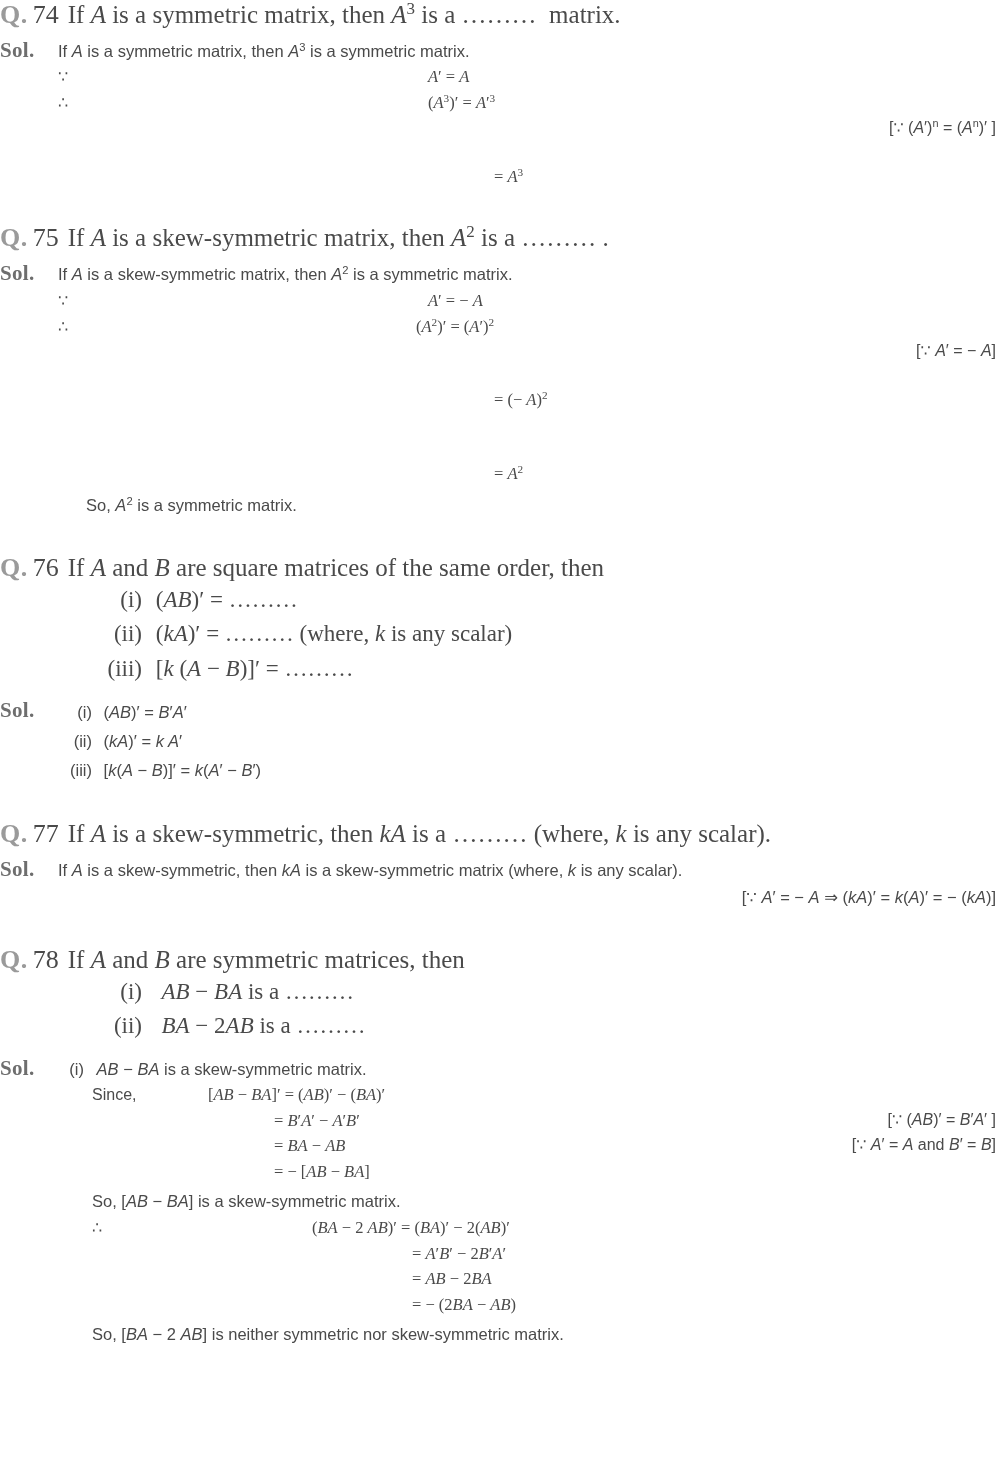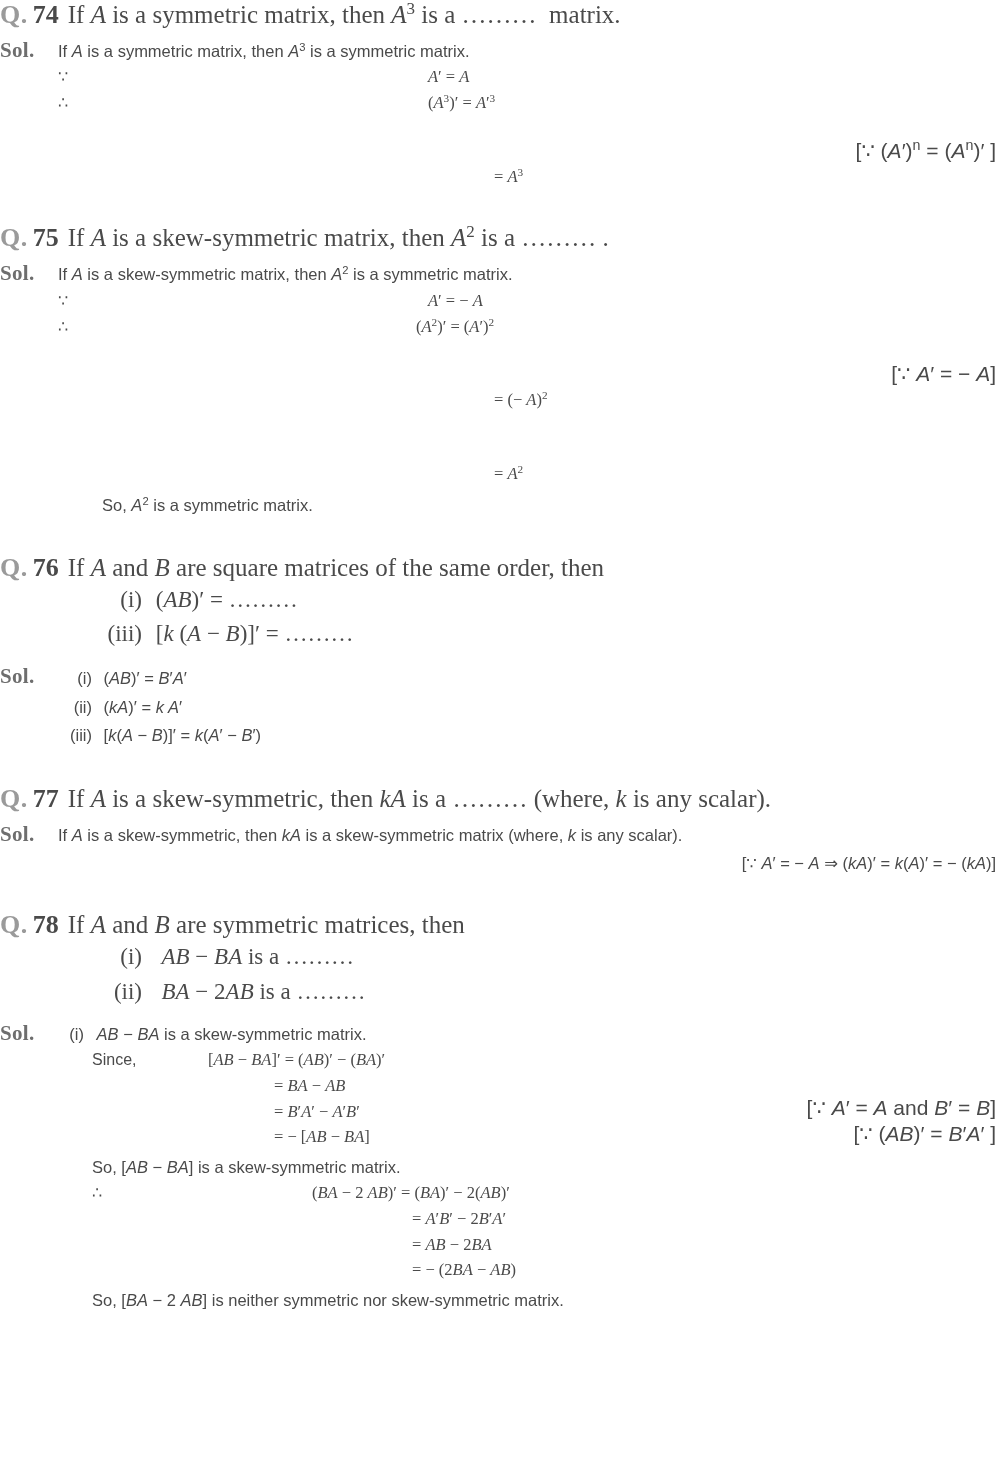--- a/index.html
+++ b/index.html
@@ -35,21 +35,21 @@
   }
   .qhead .qlabel {
     font-weight: bold;
     color: #9a9a9a;
     font-size: 26px;
     letter-spacing: .5px;
     margin-right: 5px;
     white-space: nowrap;
   }
   .qhead .qnum {
-    font-weight: bold;
+    font-weight: normal;
     color: #4a4a4a;
     font-size: 26px;
     margin-right: 9px;
   }
   .qhead .qtext { font-size: 25px; }
 
   .qsub {
     font-size: 23px;
     color: #4a4a4a;
     margin-left: 100px;
@@ -91,23 +91,22 @@
   }
   .eqrow .eq {
     font-family: Liberation Serif, serif;
     font-size: 16.5px;
     white-space: pre;
   }
   .eqrow .note {
     position: absolute;
     right: 0;
     font-family: "Liberation Sans", sans-serif;
-    font-size: 21px;
+    font-size: 16px;
     white-space: pre;
-    margin-top: 19px;
   }
   .center-eq { margin-left: 330px; }
   .indent-eq { margin-left: 396px; margin-top: 48px; }
 
   sup { font-size: .68em; vertical-align: super; line-height: 0; }
 
   .plainline {
     font-family: "Liberation Sans", sans-serif;
     font-size: 16.5px;
     color: #4a4a4a;
@@ -181,37 +180,41 @@
         </div>
         <div class="eqrow">
           <span class="lead"></span>
           <span class="eq indent-eq">= (− <i>A</i>)<sup>2</sup></span>
           <span class="note">[∵ <i>A</i>′ = − <i>A</i>]</span>
         </div>
         <div class="eqrow">
           <span class="lead"></span>
           <span class="eq indent-eq">= <i>A</i><sup>2</sup></span>
         </div>
-        <div class="plainline" style="margin-left:44px;margin-top:6px">So, <i>A</i><sup>2</sup> is a symmetric matrix.</div>
+        <div class="plainline" style="margin-left:28px;margin-top:6px">So, <i>A</i><sup>2</sup> is a symmetric matrix.</div>
       </div>
     </div>
   </div>
 
   <div class="gap-l"></div>
 
   <div class="qblock">
     <div class="qhead">
       <span class="qlabel">Q.</span>
       <span class="qnum">76</span>
       <span class="qtext">If <i>A</i> and <i>B</i> are square matrices of the same order, then</span>
     </div>
 
     <div class="qsub">
       <span class="rn">(i)</span>
       <span>(<i>AB</i>)′ = ………</span>
+    </div>
+    <div class="qsub">
+      <span class="rn">(ii)</span>
+      <span>(<i>kA</i>)′ = ……… (where, <i>k</i> is any scalar)</span>
     </div>
     <div class="qsub">
       <span class="rn">(iii)</span>
       <span>[<i>k</i> (<i>A</i> − <i>B</i>)]′ = ………</span>
     </div>
 
     <div class="sol" style="margin-top:12px">
       <div class="solword">Sol.</div>
       <div class="solbody romlist">
         <div>
@@ -274,30 +277,30 @@
           <span class="rl" style="display:inline-block;width:26px;text-align:right;margin-right:8px">(i)</span>
           <span><i>AB</i> − <i>BA</i> is a skew-symmetric matrix.</span>
         </div>
 
         <div class="eqrow">
           <span class="lead" style="width:150px;flex:0 0 150px;padding-left:34px;box-sizing:border-box">Since,</span>
           <span class="eq">[<i>AB</i> − <i>BA</i>]′ = (<i>AB</i>)′ − (<i>BA</i>)′</span>
         </div>
         <div class="eqrow">
           <span class="lead" style="width:150px;flex:0 0 150px"></span>
+          <span class="eq" style="margin-left:66px">= <i>B</i>′<i>A</i>′ − <i>A</i>′<i>B</i>′</span>
+          <span class="note">[∵ (<i>AB</i>)′ = <i>B</i>′<i>A</i>′ ]</span>
+        </div>
+        <div class="eqrow">
+          <span class="lead" style="width:150px;flex:0 0 150px"></span>
           <span class="eq" style="margin-left:66px">= <i>BA</i> − <i>AB</i></span>
           <span class="note">[∵ <i>A</i>′ = <i>A</i> and <i>B</i>′ = <i>B</i>]</span>
         </div>
         <div class="eqrow">
           <span class="lead" style="width:150px;flex:0 0 150px"></span>
-          <span class="eq" style="margin-left:66px">= <i>B</i>′<i>A</i>′ − <i>A</i>′<i>B</i>′</span>
-          <span class="note">[∵ (<i>AB</i>)′ = <i>B</i>′<i>A</i>′ ]</span>
-        </div>
-        <div class="eqrow">
-          <span class="lead" style="width:150px;flex:0 0 150px"></span>
           <span class="eq" style="margin-left:66px">= − [<i>AB</i> − <i>BA</i>]</span>
         </div>
         <div class="plainline" style="margin-left:34px;margin-top:4px">So, [<i>AB</i> − <i>BA</i>] is a skew-symmetric matrix.</div>
 
 
         <div class="eqrow">
           <span class="lead" style="width:72px;flex:0 0 72px;padding-left:34px;box-sizing:border-box">∴</span>
           <span class="eq" style="margin-left:182px">(<i>BA</i> − 2 <i>AB</i>)′ = (<i>BA</i>)′ − 2(<i>AB</i>)′</span>
         </div>
         <div class="eqrow">

